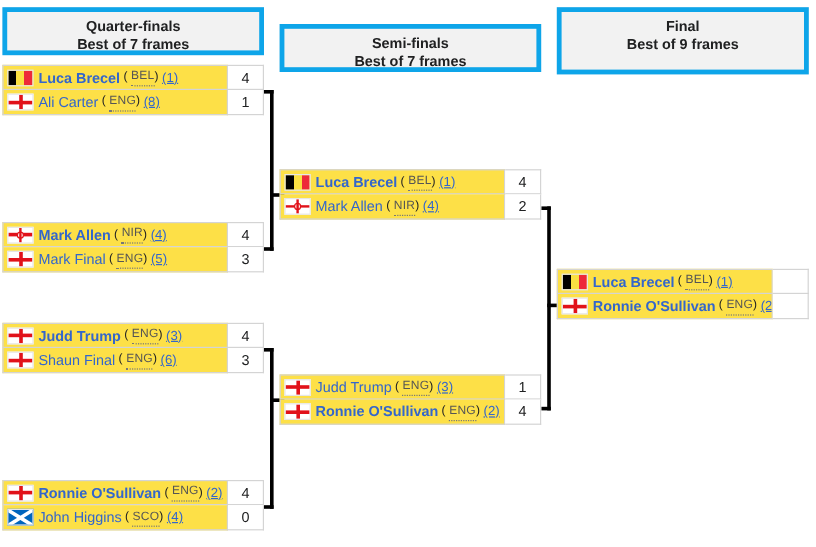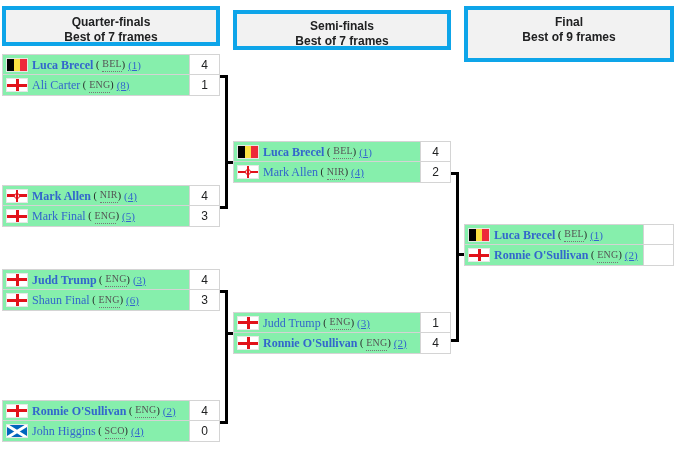--- a/index.html
+++ b/index.html
@@ -48,28 +48,27 @@
   }
   .row {
     display: flex;
     align-items: stretch;
     height: 21px;
     box-sizing: border-box;
   }
   .name-cell {
     box-sizing: border-box;
     border: 1px solid #d4d4d4;
-    background: #86efac;
+    background: #fde047;
     display: flex;
     align-items: center;
     padding-left: 3px;
     overflow: hidden;
     white-space: nowrap;
     flex: 1 1 auto;
-    font-family: Liberation Serif, serif;
   }
   .score-cell {
     box-sizing: border-box;
     border: 1px solid #d4d4d4;
     border-left: 0;
     background: #ffffff;
     width: 30px;
     flex: 0 0 30px;
     display: flex;
     align-items: center;
@@ -202,21 +201,21 @@
   }
 </style>
 </head>
 <body>
 
 <div class="round-header" style="left:2px; top:6px; width:218px; height:40px;">
   <span class="rh-title">Quarter-finals</span>
   <span class="rh-sub">Best of 7 frames</span>
 </div>
 
-<div class="round-header" style="left:233px; top:10px; width:218px; height:40px;">
+<div class="round-header" style="left:233px; top:20px; width:218px; height:40px;">
   <span class="rh-title">Semi-finals</span>
   <span class="rh-sub">Best of 7 frames</span>
 </div>
 
 <div class="round-header" style="left:464px; top:6px; width:210px; height:56px;">
   <span class="rh-title">Final</span>
   <span class="rh-sub">Best of 9 frames</span>
 </div>
 
 <div class="conn-v" style="left:225px; top:75px; height:134px;"></div>

